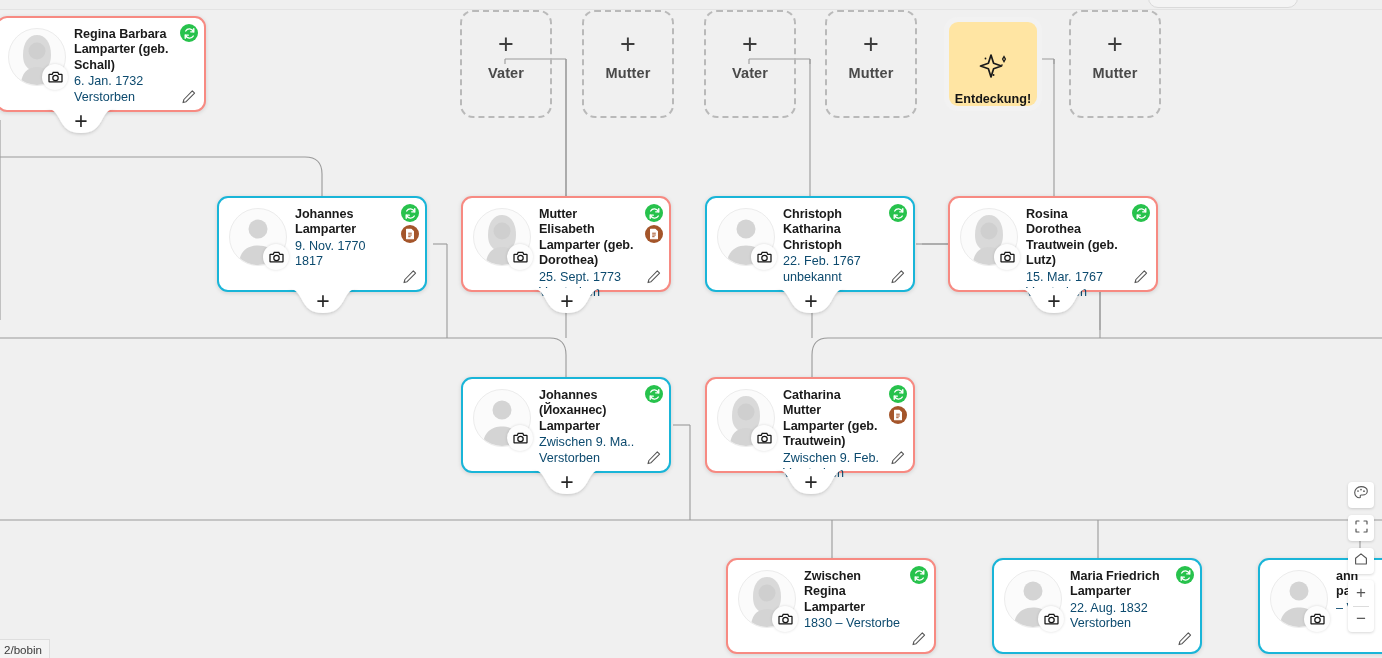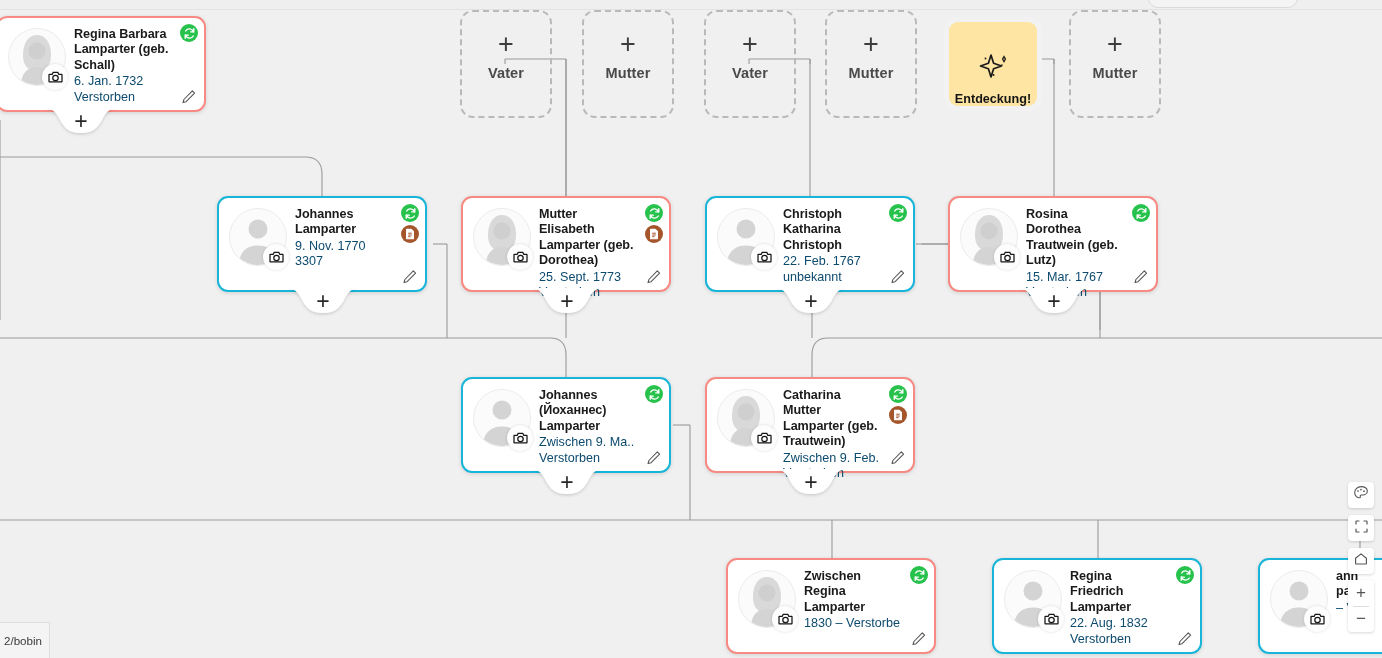--- a/index.html
+++ b/index.html
@@ -162,21 +162,21 @@
     font-size: 17px; color: #555; cursor: pointer;
   }
   #zoomgroup .zdiv {
     position: absolute; left: 5px; right: 5px; top: 26px;
     border-top: 1px solid #dcdcdc;
   }
 
   
   #statusbar {
     position: absolute; left: 0; bottom: 0;
-    height: 36px; padding: 0 7px 0 4px;
+    height: 19px; padding: 0 7px 0 4px;
     background: #f4f4f4;
     border-top: 1px solid #dedede; border-right: 1px solid #dedede;
     display: flex; align-items: center;
     font-size: 11.6px; color: #3b3b3b;
     z-index: 30;
   }
 </style>
 </head>
 <body>
 
@@ -319,21 +319,21 @@
             <path d="M1.4 4.3 H4.2 L5.2 2.4 H9.8 L10.8 4.3 H13.6 Q14 4.3 14 4.8 V11.4 Q14 11.9 13.6 11.9 H1.4 Q1 11.9 1 11.4 V4.8 Q1 4.3 1.4 4.3 Z"></path>
             <circle cx="7.5" cy="8" r="2.7"></circle>
           </svg>
         </div>
         <div class="txt">
           <div class="pname">
             <div>Johannes</div>
             <div>Lamparter</div>
           </div>
           <div class="pdate">9. Nov. 1770</div>
-          <div class="pdate">3307</div>
+          <div class="pdate">1817</div>
         </div>
         <div class="badge sync">
           <svg width="13" height="13" viewBox="0 0 14 14" fill="none" stroke="#ffffff" stroke-width="1.5" stroke-linecap="round">
             <path d="M11.2 5.1 A4.6 4.6 0 0 0 2.9 4.3"></path>
             <path d="M2.8 8.9 A4.6 4.6 0 0 0 11.1 9.7"></path>
             <path d="M11.6 1.9 L11.6 5.2 L8.3 5.2"></path>
             <path d="M2.4 12.1 L2.4 8.8 L5.7 8.8"></path>
           </svg>
         </div>
         <div class="badge doc">
@@ -572,21 +572,21 @@
           </svg>
         </div>
         <div class="cam">
           <svg width="15" height="14" viewBox="0 0 15 14" fill="none" stroke="#161616" stroke-width="1.25">
             <path d="M1.4 4.3 H4.2 L5.2 2.4 H9.8 L10.8 4.3 H13.6 Q14 4.3 14 4.8 V11.4 Q14 11.9 13.6 11.9 H1.4 Q1 11.9 1 11.4 V4.8 Q1 4.3 1.4 4.3 Z"></path>
             <circle cx="7.5" cy="8" r="2.7"></circle>
           </svg>
         </div>
         <div class="txt">
           <div class="pname">
-            <div>Regina Friedrich</div>
+            <div>Maria Friedrich</div>
             <div>Lamparter</div>
           </div>
           <div class="pdate">22. Aug. 1832</div>
           <div class="pdate">Verstorben</div>
         </div>
         <div class="badge sync">
           <svg width="13" height="13" viewBox="0 0 14 14" fill="none" stroke="#ffffff" stroke-width="1.5" stroke-linecap="round">
             <path d="M11.2 5.1 A4.6 4.6 0 0 0 2.9 4.3"></path>
             <path d="M2.8 8.9 A4.6 4.6 0 0 0 11.1 9.7"></path>
             <path d="M11.6 1.9 L11.6 5.2 L8.3 5.2"></path>

